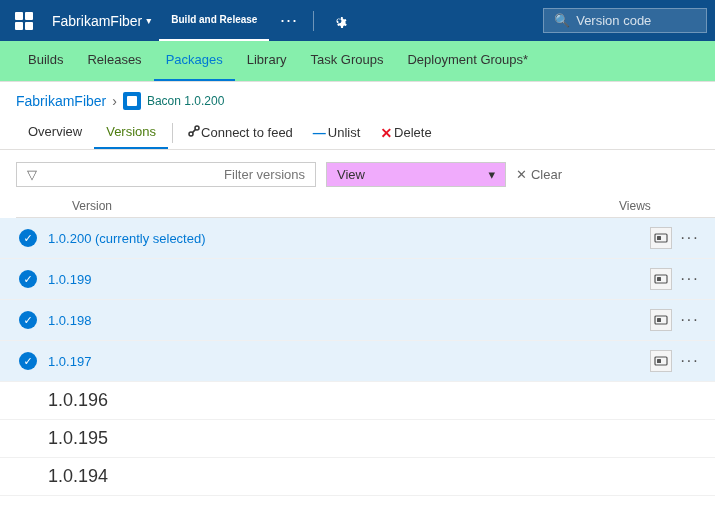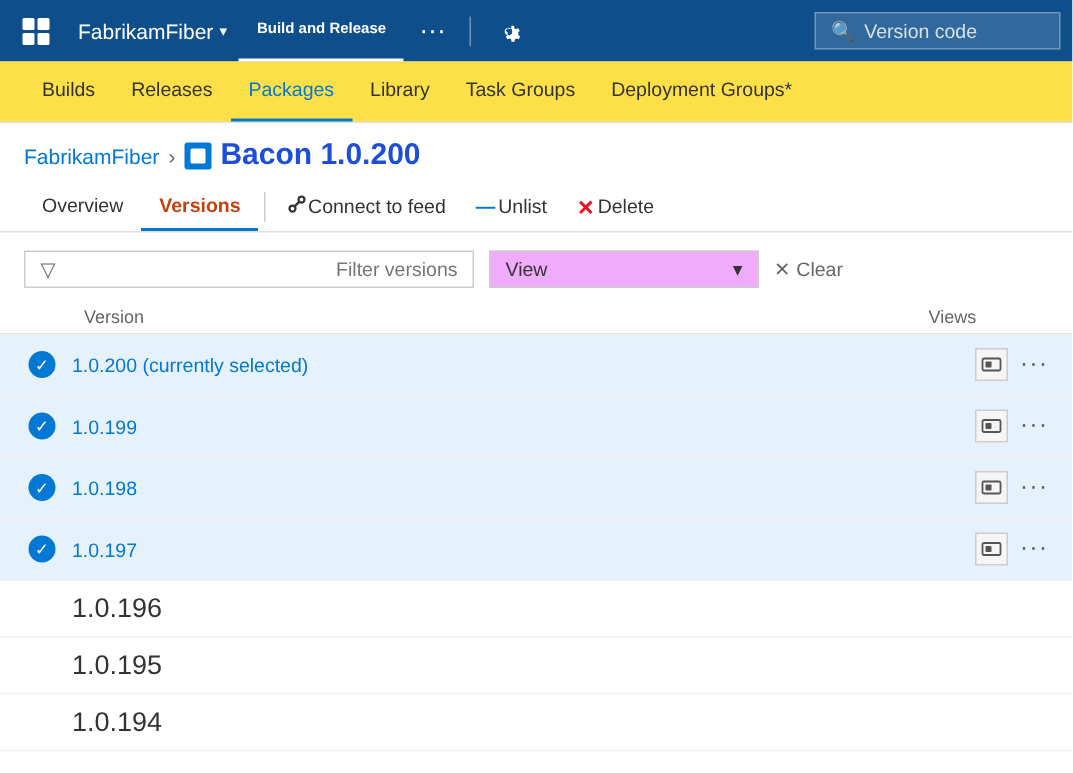--- a/index.html
+++ b/index.html
@@ -51,21 +51,21 @@
       padding: 4px 10px;
       font-size: 13px;
       width: 164px;
       display: flex; align-items: center; gap: 6px;
       cursor: pointer;
     }
     .search-box span { color: rgba(255,255,255,0.8); }
 
     
     .sec-nav {
-      background: #fde047;
+      background: #86efac;
       height: 41px;
       display: flex;
       align-items: flex-end;
       padding: 0 16px;
       border-bottom: 1px solid #e1dfdd;
     }
     .sec-nav-item {
       padding: 0 12px;
       height: 41px;
       display: flex; align-items: center;
@@ -90,41 +90,41 @@
     }
     .breadcrumb a { color: #0078d4; text-decoration: none; cursor: pointer; }
     .breadcrumb .sep { color: #666; }
     .breadcrumb .pkg-icon {
       width: 18px; height: 18px;
       background: #0078d4;
       border-radius: 2px;
       display: inline-flex; align-items: center; justify-content: center;
     }
     .breadcrumb .pkg-icon svg { width: 12px; height: 12px; }
-    .breadcrumb .title { font-size: 20px; font-weight: 700; color: #1d4ed8; }
+    .breadcrumb .title { font-size: 12px; font-weight: 400; color: #0f766e; }
 
     
     .tabs-row {
       display: flex; align-items: center;
       padding: 0 16px;
       border-bottom: 1px solid #e1dfdd;
       gap: 0;
     }
     .tab-item {
       padding: 8px 12px;
       font-size: 13px;
       color: #333;
       cursor: pointer;
       border-bottom: 2px solid transparent;
       white-space: nowrap;
     }
     .tab-item.active {
-      color: #c2410c;
+      color: #4d7c0f;
       border-bottom: 2px solid #0078d4;
-      font-weight: 700;
+      font-weight: 400;
     }
     .tab-divider {
       width: 1px; height: 20px; background: #ccc; margin: 0 4px;
     }
     .tab-action {
       display: flex; align-items: center; gap: 0;
       padding: 6px 10px;
       font-size: 13px;
       color: #333;
       cursor: pointer;
@@ -168,20 +168,21 @@
       display: flex; align-items: center; gap: 4px;
       color: #666; font-size: 13px; cursor: pointer;
     }
 
     
     .table-header {
       display: flex; 
       padding: 4px 16px 4px 56px;
       border-bottom: 1px solid #e1dfdd;
       background: #fff;
+      margin-left: 16px;
     }
     .col-version { flex: 1; font-size: 12px; color: #666; font-weight: 400; }
     .col-views { width: 80px; font-size: 12px; color: #666; text-align: right; padding-right: 60px; }
 
     .table-row {
       display: flex; align-items: center;
       padding: 8px 16px;
       border-bottom: 1px solid #f0f0f0;
       min-height: 38px;
     }

